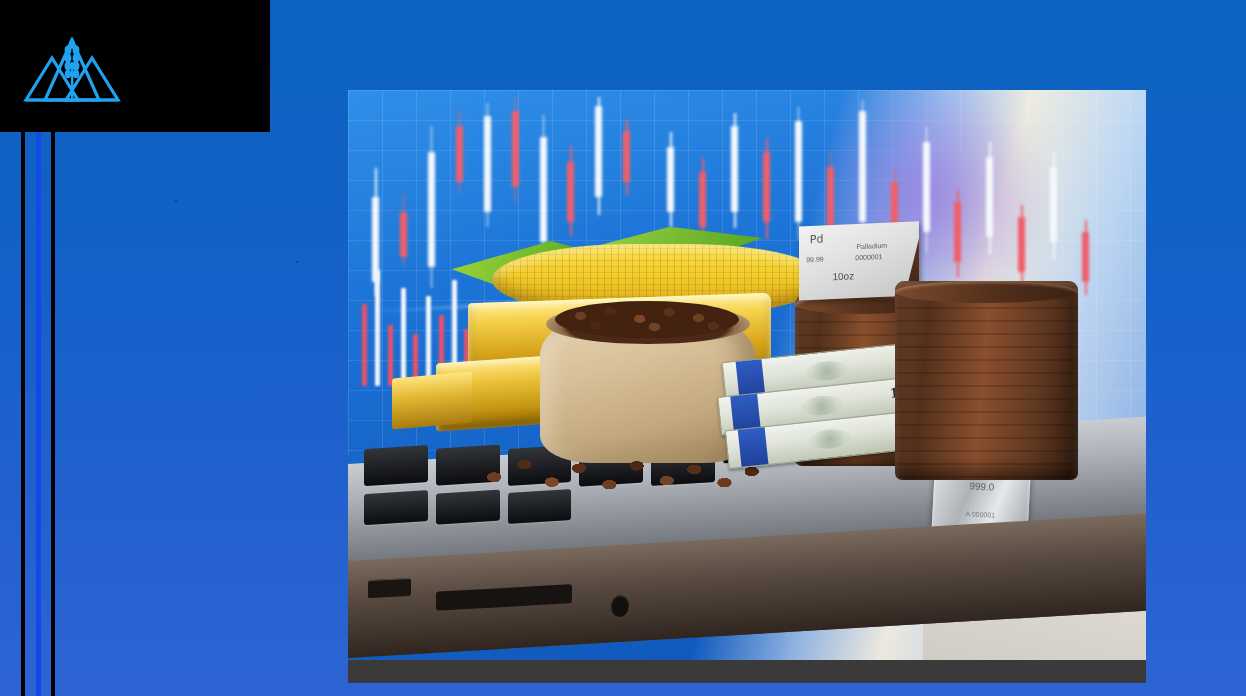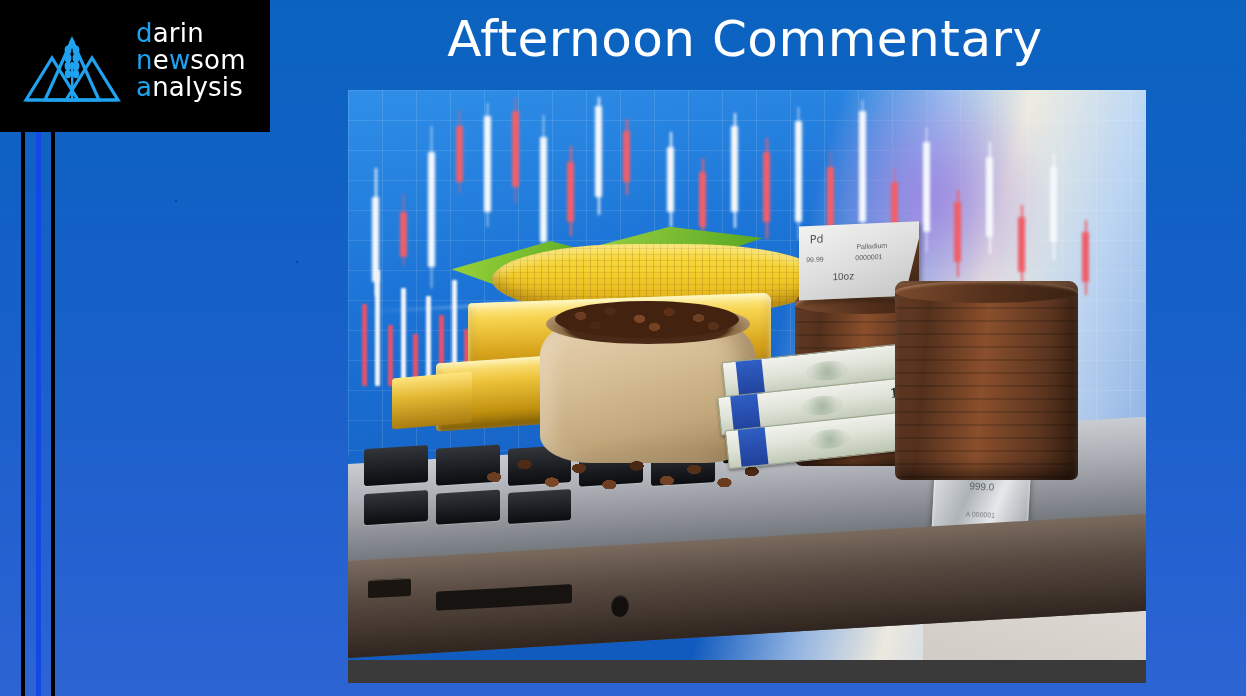--- a/index.html
+++ b/index.html
@@ -392,28 +392,22 @@
           <ellipse cx="64" cy="34" rx="3.4" ry="4.6"></ellipse>
           <ellipse cx="56" cy="42" rx="3.4" ry="4.6"></ellipse>
           <ellipse cx="64" cy="42" rx="3.4" ry="4.6"></ellipse>
           <ellipse cx="56" cy="50" rx="3.2" ry="4.2"></ellipse>
           <ellipse cx="64" cy="50" rx="3.2" ry="4.2"></ellipse>
           <ellipse cx="60" cy="20" rx="3.0" ry="5.0"></ellipse>
         </g>
       </svg>
     </div>
 
-    <div class="logo-text">
-      <div class="logo-line"><span class="hl">d</span><span>arin</span></div>
-      <div class="logo-line"><span class="hl">n</span><span>e</span><span class="hl">w</span><span>som</span></div>
-      <div class="logo-line"><span class="hl">a</span><span>nalysis</span></div>
-    </div>
   </div>
 
-  <div class="title">Afternoon Commentary</div>
 
   <div class="figure">
 
     <div class="photo">
 
       <div class="scr-bg"></div>
       <div class="scr-grid"></div>
       <div class="purple-glow"></div>
 
       <div class="candles">

